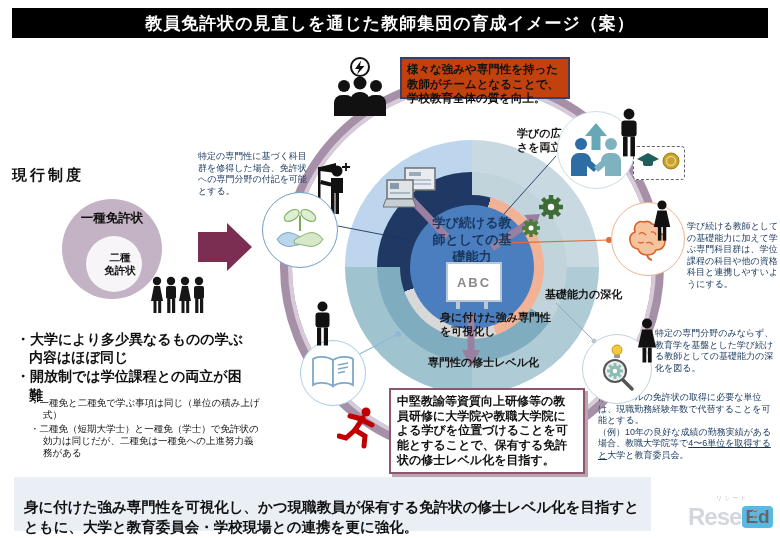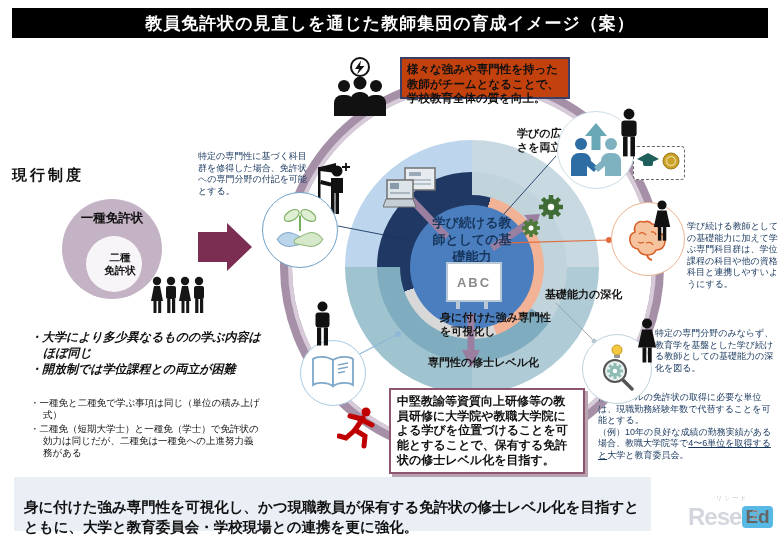--- a/index.html
+++ b/index.html
@@ -8,21 +8,21 @@
   .abs{position:absolute;}
   .header{left:12px;top:8px;width:756px;height:30px;background:#000000;color:#fff;
           display:flex;align-items:center;justify-content:center;
           font-weight:bold;font-size:17px;letter-spacing:1px;}
   .current-heading{left:12px;top:166px;font-size:15px;font-weight:bold;letter-spacing:3px;}
   .outer-circle{left:62px;top:199px;width:100px;height:100px;border-radius:50%;background:#C4B3C5;}
   .outer-circle-label{left:62px;top:210px;width:100px;text-align:center;font-size:12.5px;font-weight:bold;}
   .inner-circle{left:86px;top:236px;width:56px;height:56px;border-radius:50%;background:#F8F5F8;
                 display:flex;align-items:center;justify-content:center;text-align:center;
                 font-size:10.5px;font-weight:bold;line-height:1.2;}
-  .bold-bullets{left:30px;top:330px;width:238px;font-size:12px;font-weight:bold;line-height:1.3;font-style:italic;}
+  .bold-bullets{left:16px;top:330px;width:238px;font-size:14px;font-weight:bold;line-height:1.3;}
   .small-bullets{left:30px;top:397px;width:232px;font-size:9.5px;line-height:1.3;}
   .bullet{padding-left:13px;text-indent:-13px;margin:0 0 1px 0;}
   .bullet:before{content:"・";}
   
   .c1{left:345px;top:140px;width:254px;height:254px;border-radius:50%;
       background:conic-gradient(#C8D9E1 0 90deg,#AFCBD6 90deg 180deg,#9FC3CF 180deg 270deg,#BDD6ED 270deg 360deg);}
   .c2{left:377px;top:172px;width:190px;height:190px;border-radius:50%;
       background:conic-gradient(#C1D3DB 0 125deg,#7FACBE 125deg 270deg,#203864 270deg 360deg);}
   .c3{left:400px;top:195px;width:144px;height:144px;border-radius:50%;
       background:conic-gradient(#203864 0 15deg,#F2B295 15deg 160deg,#D8D8D8 160deg 250deg,#203864 250deg 360deg);}

